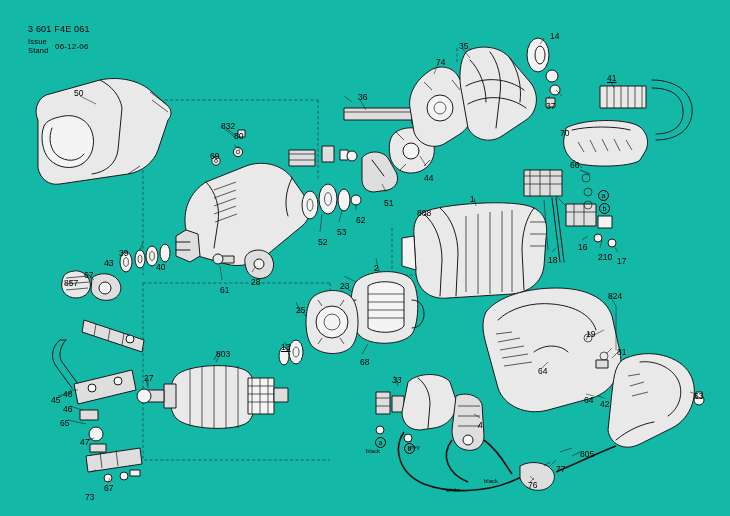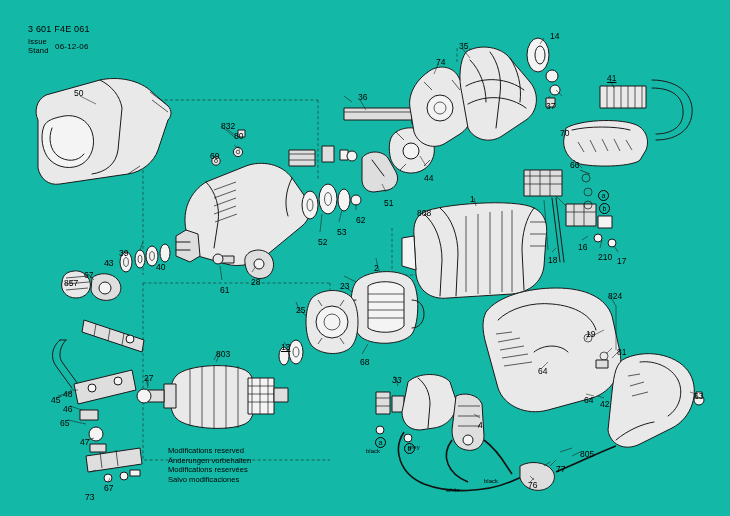--- a/index.html
+++ b/index.html
@@ -400,25 +400,19 @@
       <div class="lbl" style="left: 478px; top: 420px;">4</div>
       <div class="lbl" style="left: 580px; top: 449px;">805</div>
       <div class="lbl" style="left: 556px; top: 464px;">77</div>
       <div class="lbl" style="left: 528px; top: 480px;">76</div>
       <div class="lbl" style="left: 375px; top: 437px; font-size: 7px; border: 0.8px solid rgb(0, 0, 0); border-radius: 50%; width: 9px; height: 9px; line-height: 9px; text-align: center;">a</div>
       <div class="lbl" style="left: 404px; top: 443px; font-size: 7px; border: 0.8px solid rgb(0, 0, 0); border-radius: 50%; width: 9px; height: 9px; line-height: 9px; text-align: center;">b</div>
       <div class="lbl" style="left: 598px; top: 190px; font-size: 7px; border: 0.8px solid rgb(0, 0, 0); border-radius: 50%; width: 9px; height: 9px; line-height: 9px; text-align: center;">a</div>
       <div class="lbl" style="left: 599px; top: 203px; font-size: 7px; border: 0.8px solid rgb(0, 0, 0); border-radius: 50%; width: 9px; height: 9px; line-height: 9px; text-align: center;">b</div>
     </div>
 
-  <div class="note" style="left:168px;top:446px;">
-    <div>Modifications reserved</div>
-    <div>Änderungen vorbehalten</div>
-    <div>Modifications reservées</div>
-    <div>Salvo modificaciones</div>
-  </div>
 
   <div class="tiny" style="left:366px;top:448px;">black</div>
   <div class="tiny" style="left:408px;top:444px;">grey</div>
   <div class="tiny" style="left:446px;top:487px;">white</div>
   <div class="tiny" style="left:484px;top:478px;">black</div>
 
 </div>
 
 </body></html>

